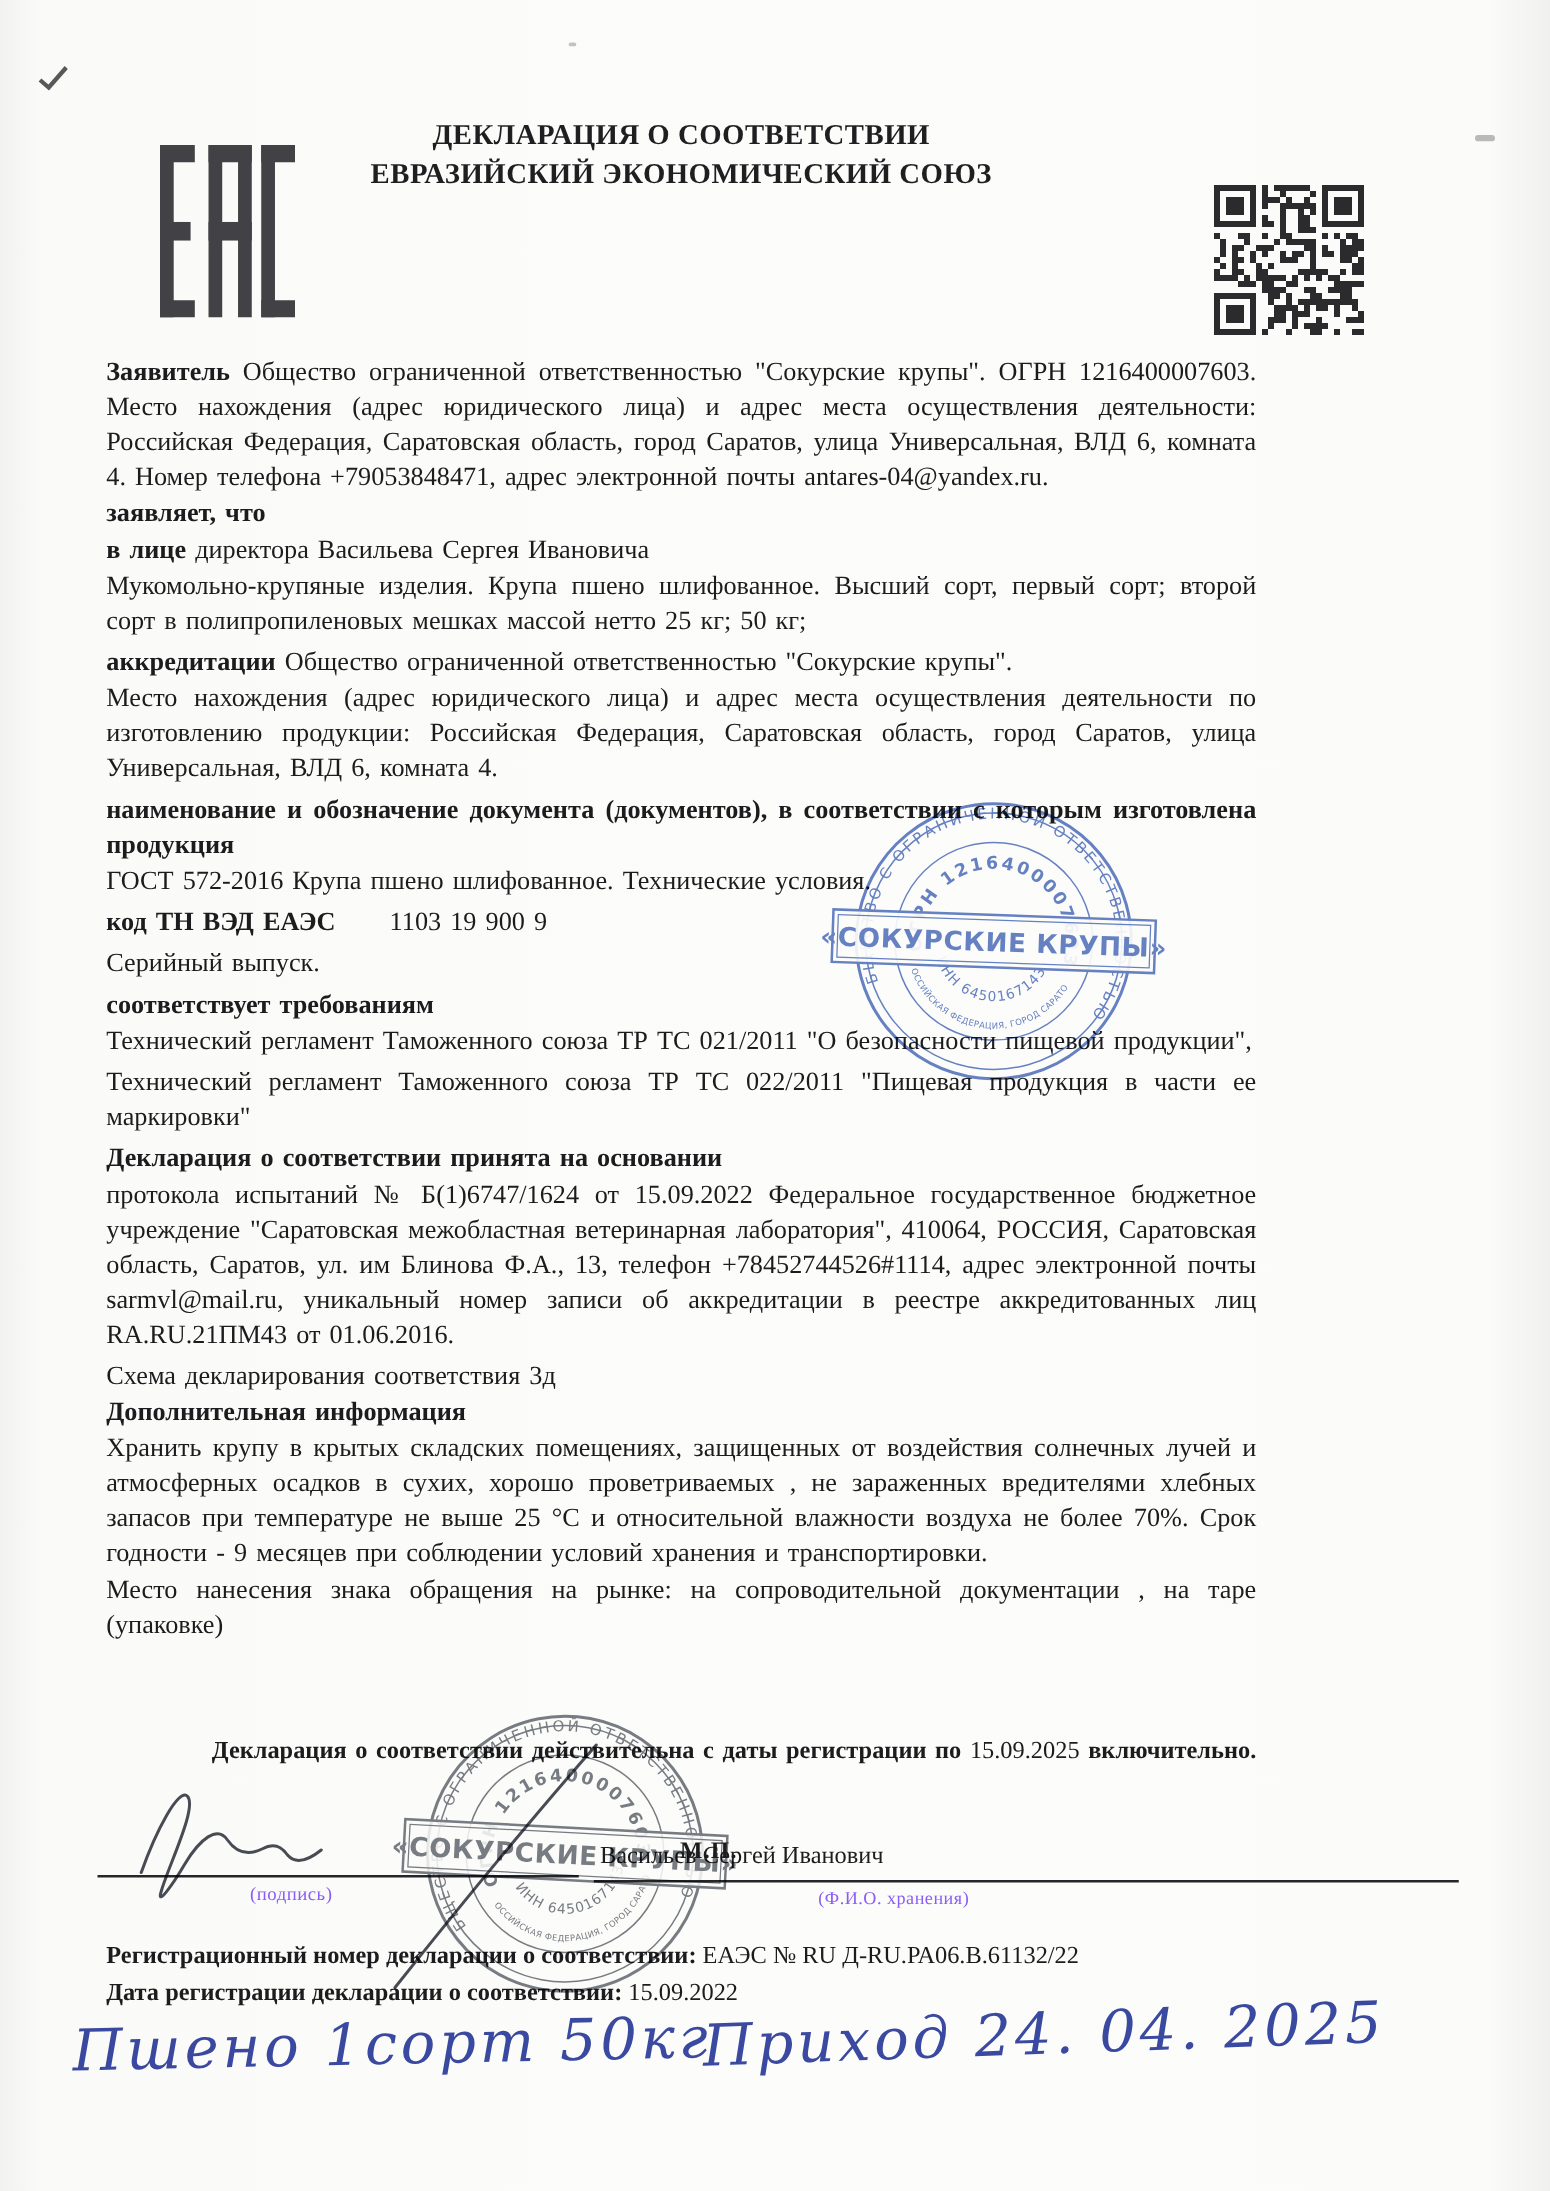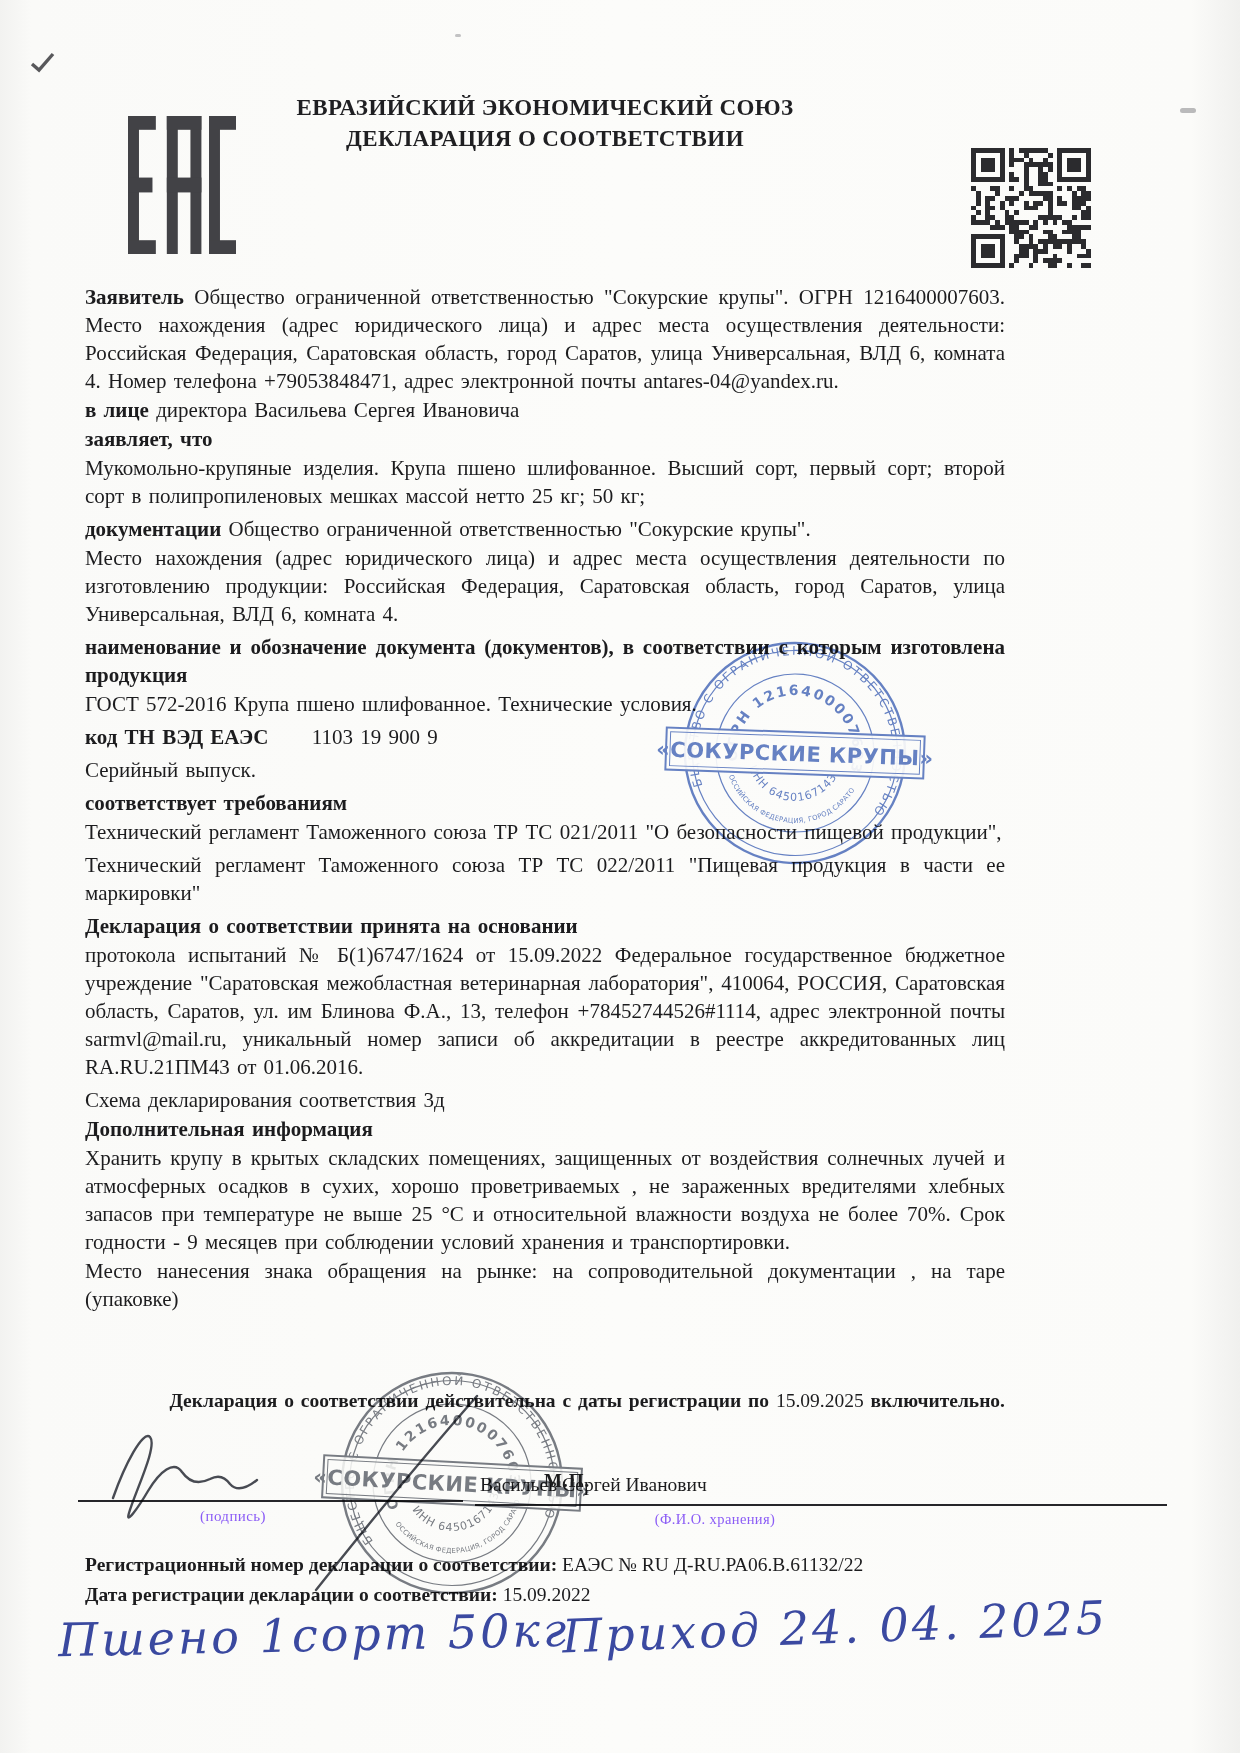--- a/index.html
+++ b/index.html
@@ -59,22 +59,22 @@
       <rect x="46" y="0" width="41" height="13"></rect>
       <rect x="46" y="58" width="41" height="14"></rect>
 
     <rect x="96" y="0" width="13" height="130"></rect>
       <rect x="96" y="0" width="32" height="13"></rect>
       <rect x="96" y="117" width="32" height="13"></rect>
   </svg>
 </div>
 
 <div class="abs titles">
+  <div>ДЕКЛАРАЦИЯ О СООТВЕТСТВИИ</div>
   <div>ЕВРАЗИЙСКИЙ ЭКОНОМИЧЕСКИЙ СОЮЗ</div>
-  <div>ДЕКЛАРАЦИЯ О СООТВЕТСТВИИ</div>
 </div>
 
 <div class="abs qr">
   <svg width="126" height="120" viewBox="0 0 25 25" shape-rendering="crispEdges">
     <g fill="#2b2b2e">
         <rect x="8" y="0" width="1" height="1"></rect>
         <rect x="10" y="0" width="1" height="1"></rect>
         <rect x="11" y="0" width="1" height="1"></rect>
         <rect x="12" y="0" width="1" height="1"></rect>
         <rect x="13" y="0" width="1" height="1"></rect>
@@ -290,24 +290,24 @@
         <rect x="20" y="2" width="3" height="3"></rect>
         <rect x="0" y="18" width="7" height="7"></rect>
         <rect x="1" y="19" width="5" height="5" fill="#fcfcfa"></rect>
         <rect x="2" y="20" width="3" height="3"></rect>
       </g>
   </svg>
 </div>
 
 <div class="abs doc">
   <p><b>Заявитель</b> <span>Общество ограниченной ответственностью "Сокурские крупы". ОГРН 1216400007603. Место нахождения (адрес юридического лица) и адрес места осуществления деятельности: Российская Федерация, Саратовская область, город Саратов, улица Универсальная, ВЛД 6, комната 4. Номер телефона +79053848471, адрес электронной почты antares-04@yandex.ru.</span></p>
+  <p><b>заявляет, что</b> <span></span></p>
   <p><b>в лице</b> <span>директора Васильева Сергея Ивановича</span></p>
-  <p><b>заявляет, что</b> <span></span></p>
   <p><b></b> <span>Мукомольно-крупяные изделия. Крупа пшено шлифованное. Высший сорт, первый сорт; второй сорт в полипропиленовых мешках массой нетто 25 кг; 50 кг;</span></p>
-  <p class="sp"><b>документации</b> <span>Общество ограниченной ответственностью "Сокурские крупы".</span></p>
+  <p class="sp"><b>аккредитации</b> <span>Общество ограниченной ответственностью "Сокурские крупы".</span></p>
   <p><b></b> <span>Место нахождения (адрес юридического лица) и адрес места осуществления деятельности по изготовлению продукции: Российская Федерация, Саратовская область, город Саратов, улица Универсальная, ВЛД 6, комната 4.</span></p>
   <p class="sp"><b>наименование и обозначение документа (документов), в соответствии с которым изготовлена продукция</b> <span></span></p>
   <p><b></b> <span>ГОСТ 572-2016 Крупа пшено шлифованное. Технические условия.</span></p>
   <p class="sp"><b>код ТН ВЭД ЕАЭС</b> <span class="gap">1103 19 900 9</span></p>
   <p class="sp"><b></b> <span>Серийный выпуск.</span></p>
   <p class="sp"><b>соответствует требованиям</b> <span></span></p>
   <p><b></b> <span>Технический регламент Таможенного союза ТР ТС 021/2011 "О безопасности пищевой продукции",</span></p>
   <p class="sp"><b></b> <span>Технический регламент Таможенного союза ТР ТС 022/2011 "Пищевая продукция в части ее маркировки"</span></p>
   <p class="sp"><b>Декларация о соответствии принята на основании</b> <span></span></p>
   <p><b></b> <span>протокола испытаний № Б(1)6747/1624 от 15.09.2022 Федеральное государственное бюджетное учреждение "Саратовская межобластная ветеринарная лаборатория", 410064, РОССИЯ, Саратовская область, Саратов, ул. им Блинова Ф.А., 13, телефон +78452744526#1114, адрес электронной почты sarmvl@mail.ru, уникальный номер записи об аккредитации в реестре аккредитованных лиц RA.RU.21ПМ43 от 01.06.2016.</span></p>

